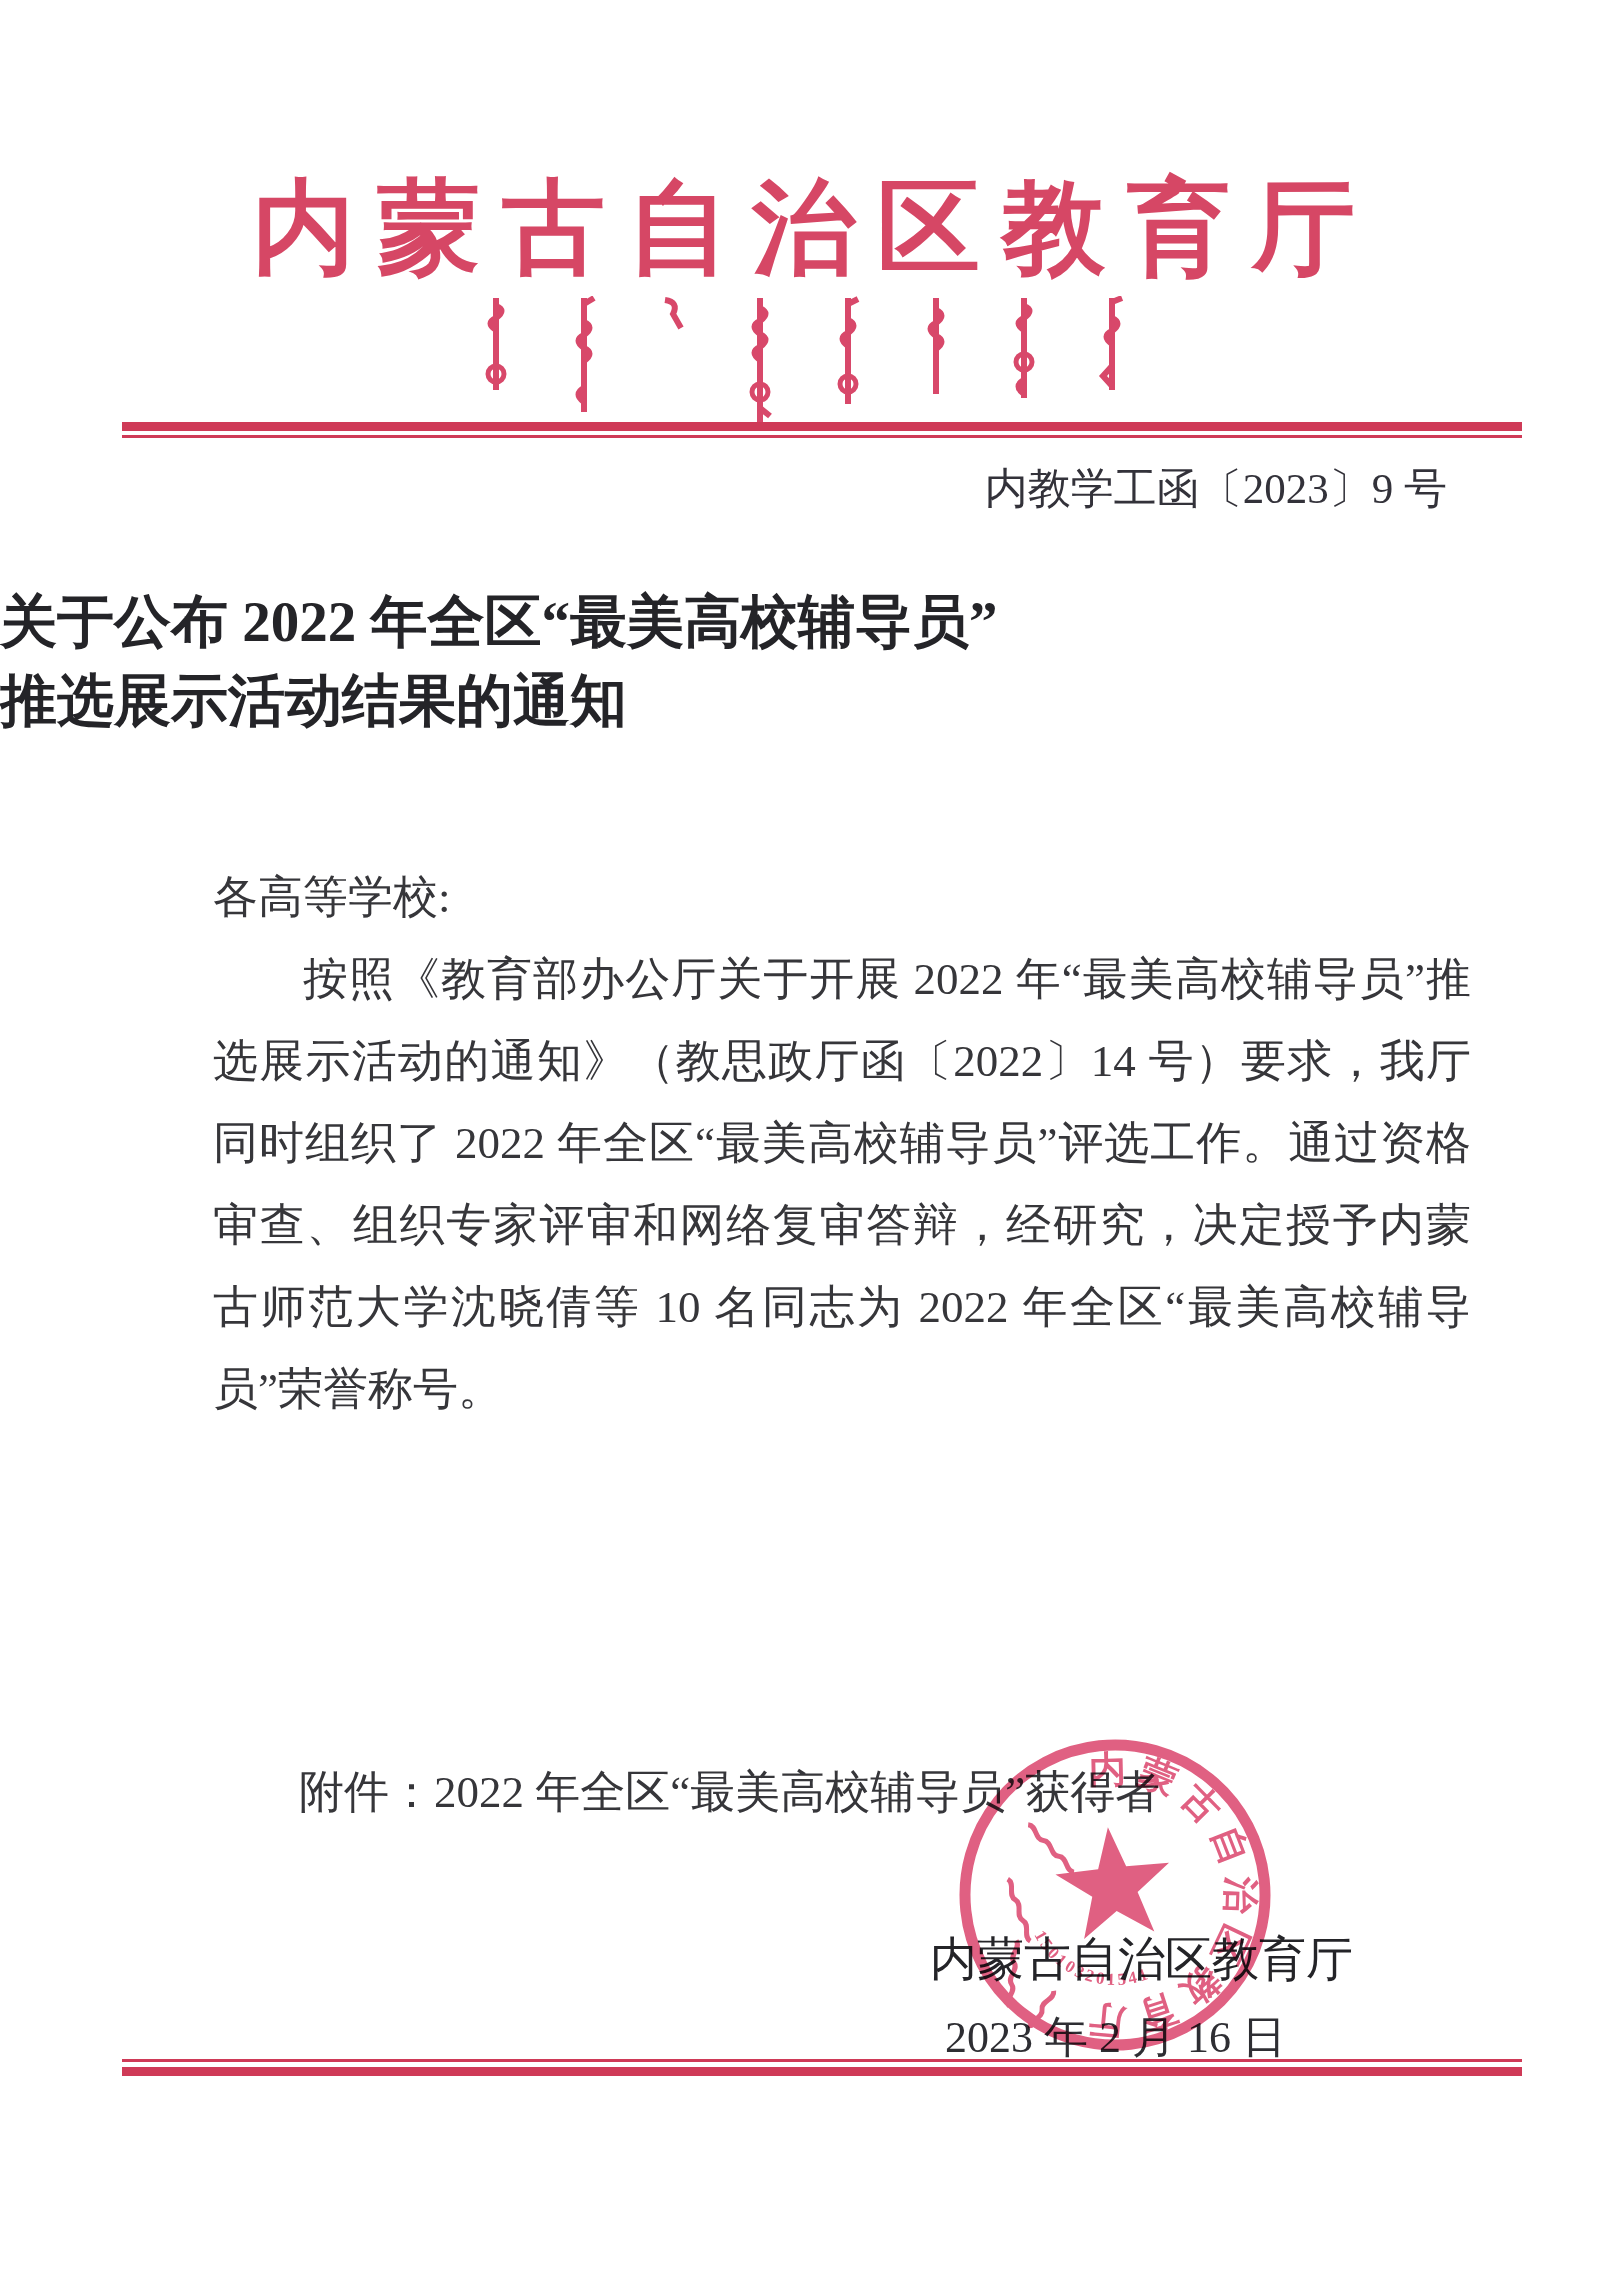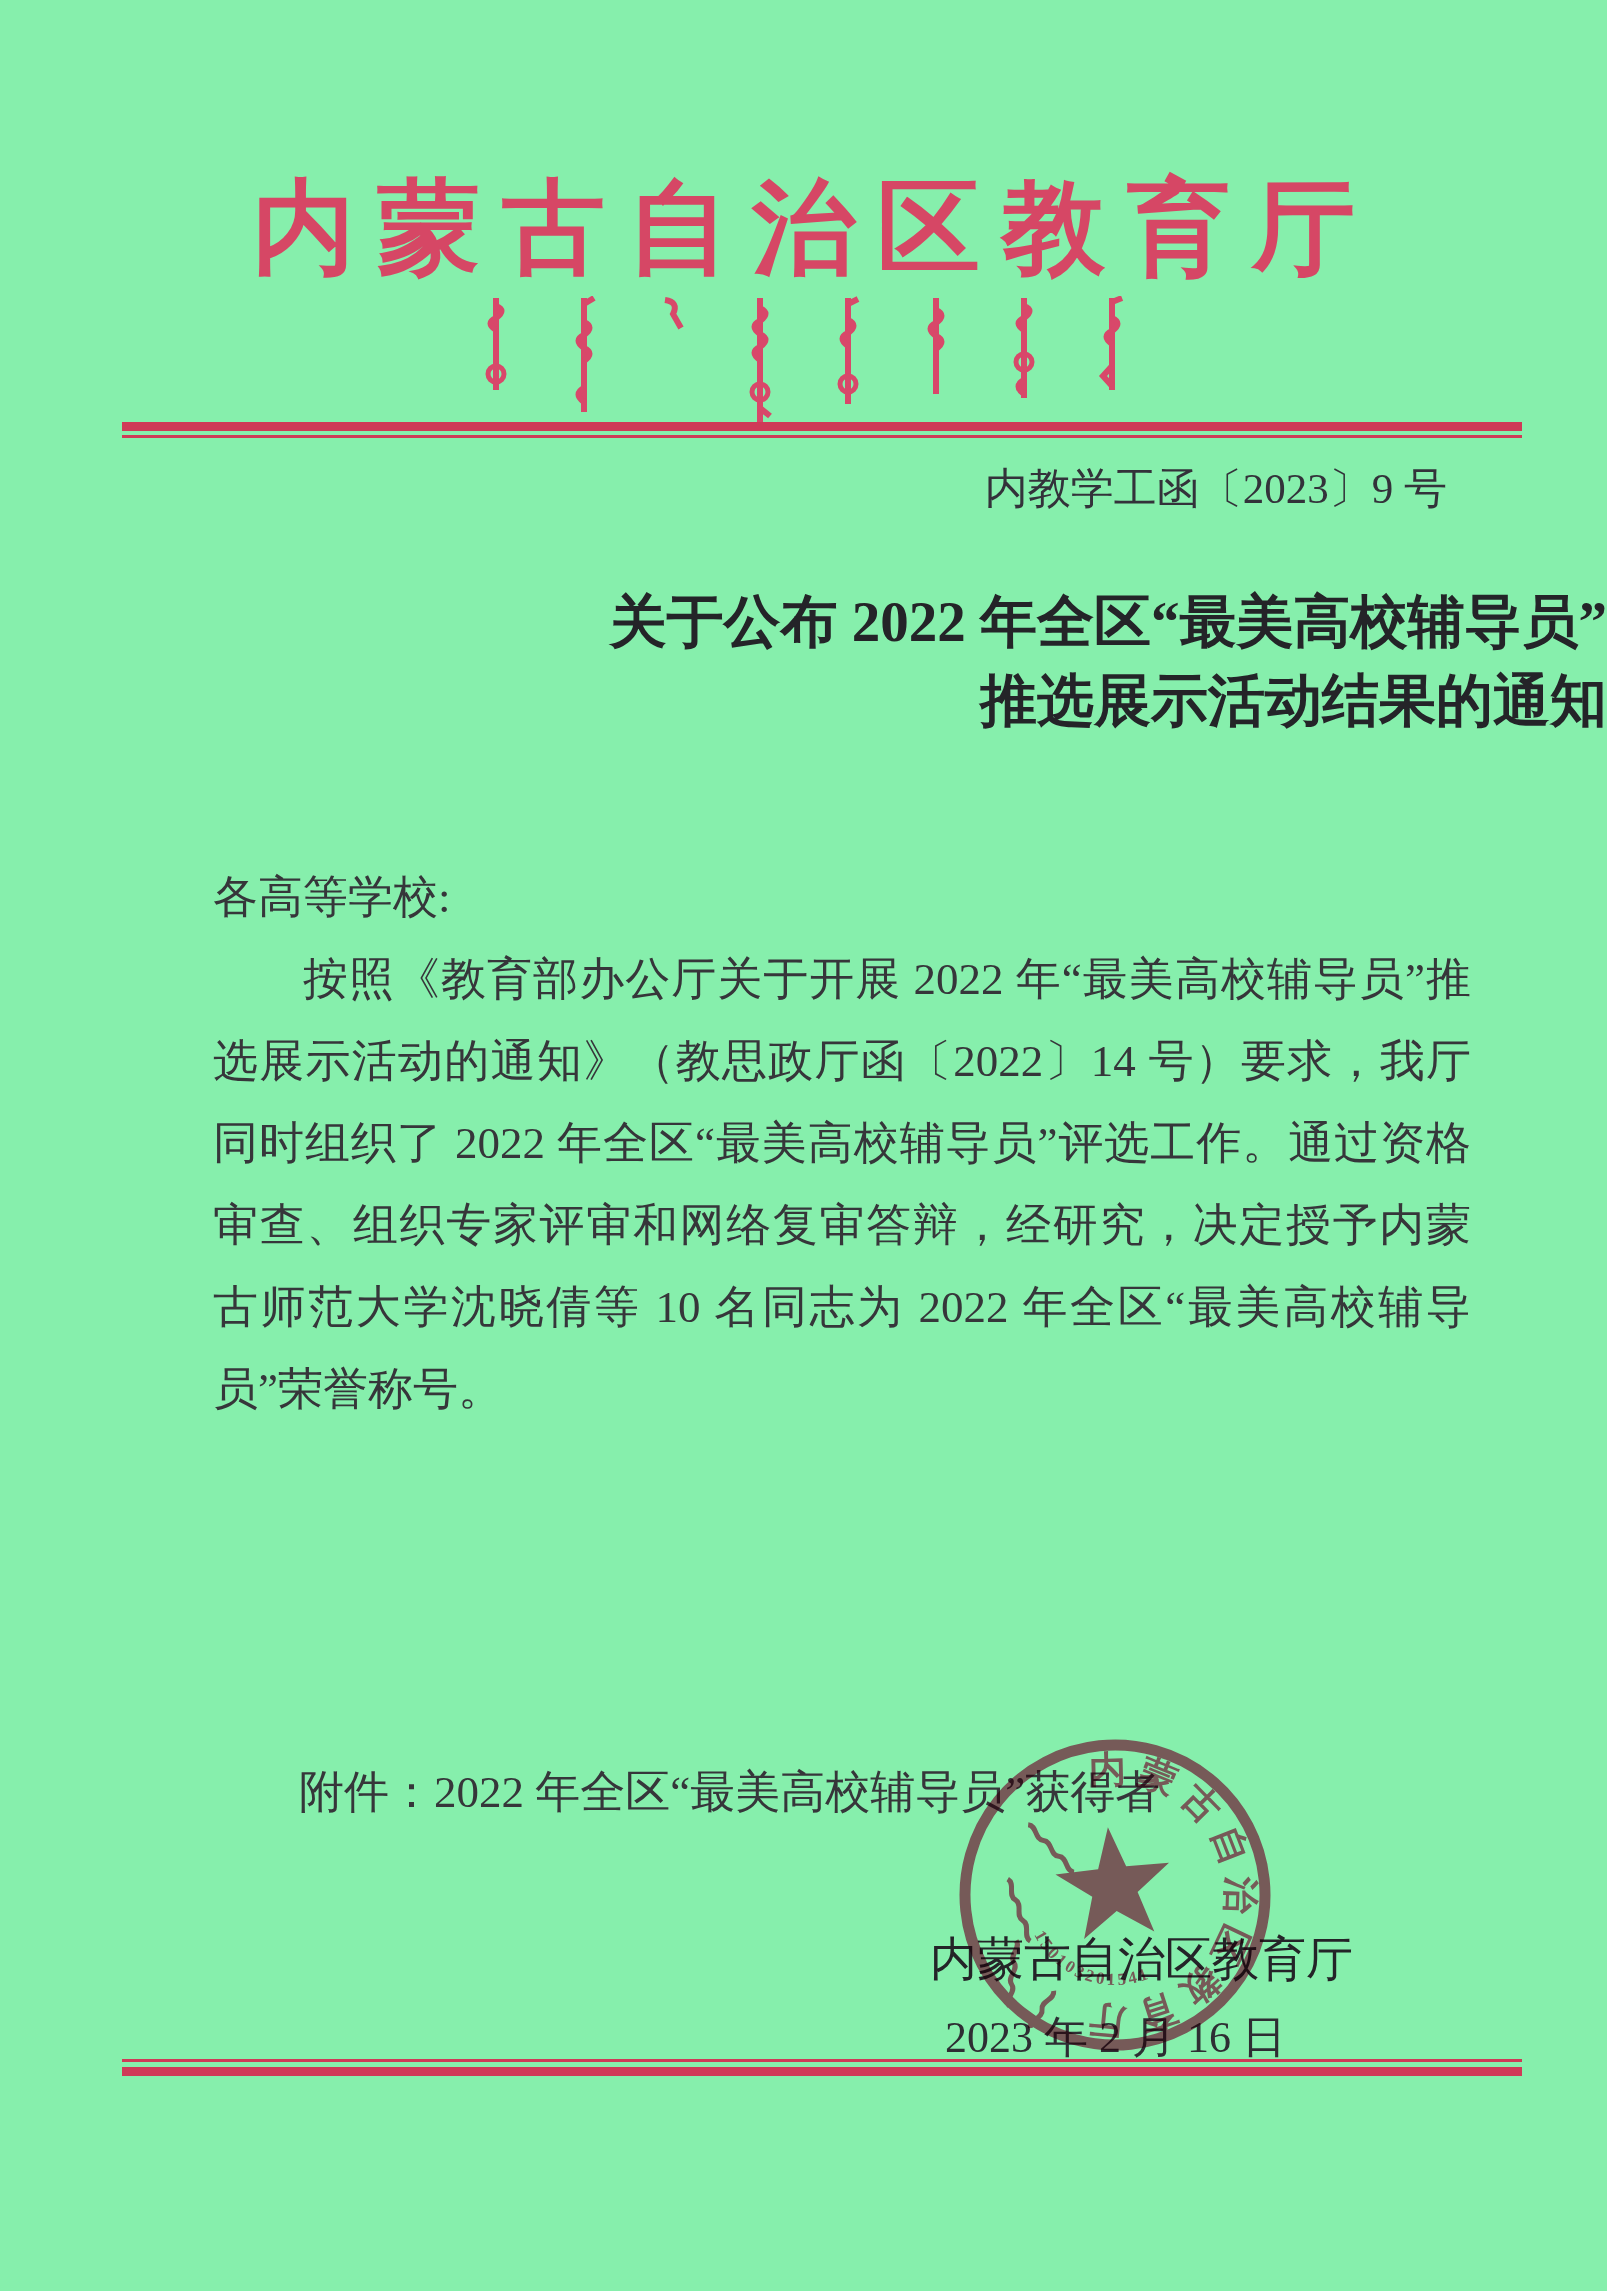--- a/index.html
+++ b/index.html
@@ -1,18 +1,18 @@
 <!DOCTYPE html>
 <html><head>
 <meta charset="utf-8">
 <style>
   html,body{margin:0;padding:0;background:#e8e8e8;}
   .page{
     position:relative;width:1607px;height:2291px;margin:0 auto;
-    background:#86efac;overflow:hidden;
+    background:#ffffff;overflow:hidden;
     font-family:"Liberation Serif","DejaVu Serif",serif;
     color:#36363a;
   }
   
   .letterhead{
     position:absolute;top:160px;left:0;width:100%;
     text-align:center;color:#d64765;
     font-size:103px;font-weight:700;letter-spacing:22px;text-indent:22px;
     white-space:nowrap;
   }
@@ -30,21 +30,21 @@
   .rule-bottom .thin{height:3px;background:#cf3a57;}
   .rule-bottom .gap{height:5px;}
   .rule-bottom .thick{height:9px;background:#cf3a57;}
   
   .doc-number{
     position:absolute;top:460px;right:160px;
     font-size:43px;color:#33323a;white-space:nowrap;
   }
   .notice-title{
     position:absolute;top:582px;left:0;width:100%;
-    text-align:right;font-size:57px;font-weight:700;line-height:79px;
+    text-align:left;font-size:57px;font-weight:700;line-height:79px;
     color:#242428;white-space:nowrap;
   }
   .body-text{
     position:absolute;top:856px;left:213px;width:1258px;
     font-size:45px;line-height:82px;text-align:justify;
   }
   .body-text p{margin:0;text-indent:90px;}
   .body-text .salutation{text-indent:0;}
   .attachment{
     position:absolute;top:1762px;left:299px;

